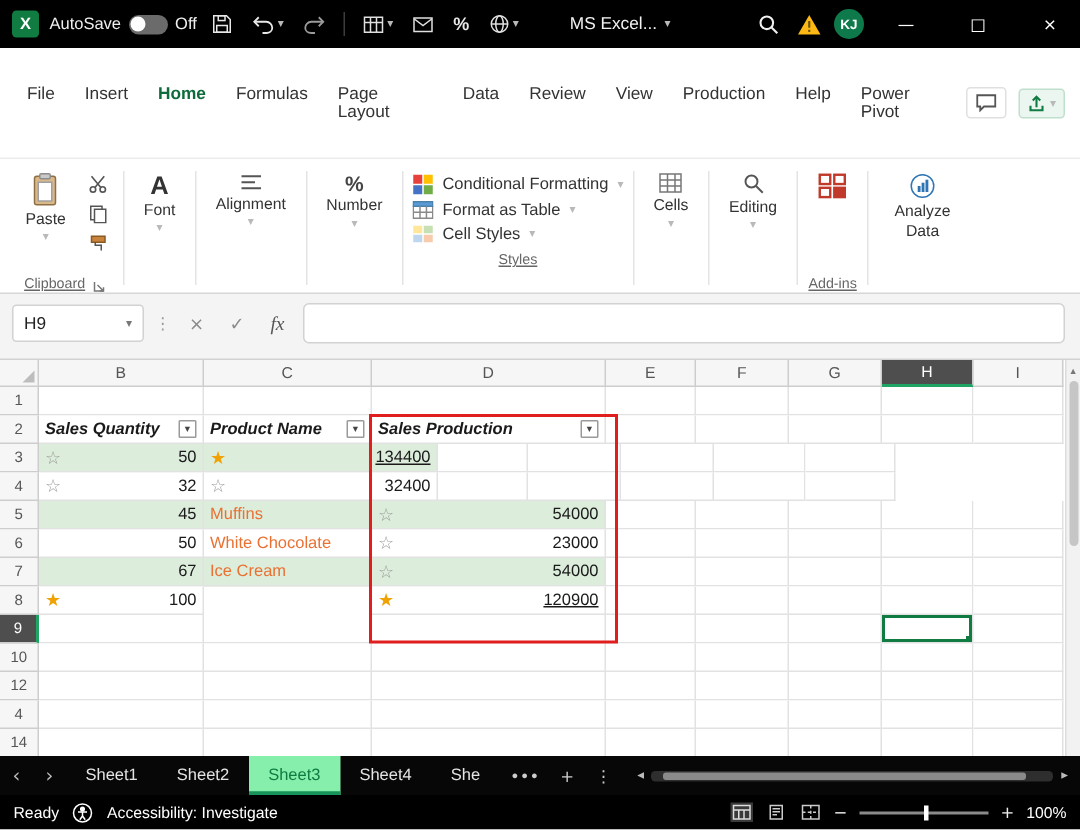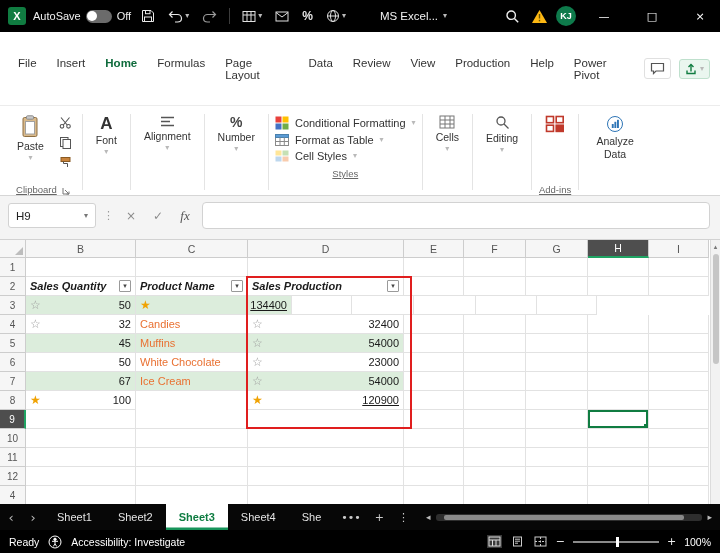--- a/index.html
+++ b/index.html
@@ -81,21 +81,21 @@
   .redbox { position:absolute; left:246px; top:36px; width:166px; height:153px; border:2px solid #E01E1E; z-index:5; pointer-events:none; }
   .vscroll { position:absolute; right:0; top:0; bottom:0; width:10px; background:#F2F2F2; border-left:1px solid #DCDCDC; }
   .vs-up { height:13px; color:#777; font-size:7px; display:flex; align-items:center; justify-content:center; font-family:"DejaVu Sans",sans-serif; }
   .vs-thumb { position:absolute; top:14px; left:2px; width:6px; height:110px; background:#C6C6C6; border-radius:3px; }
 
   
   .tabbar { flex:0 0 26px; background:#070707; display:flex; align-items:stretch; color:#ddd; }
   .tnav { width:22px; display:flex; align-items:center; justify-content:center; font-size:13px; color:#bbb; background:none; border:none; font-family:"DejaVu Sans",sans-serif; }
   .tabs { display:flex; align-items:stretch; }
   .tab { padding:0 13px; display:flex; align-items:center; font-size:11px; color:#e4e4e4; }
-  .tab.active { background:#ffffff; color:#0E7C41; font-weight:700; box-shadow:inset 0 -2.5px 0 #17945A; }
+  .tab.active { background:#86efac; color:#0E7C41; font-weight:400; box-shadow:inset 0 -2.5px 0 #17945A; }
   .tmisc { background:none; border:none; color:#ccc; padding:0 7px; font-size:11px; font-family:"DejaVu Sans",sans-serif; }
   .hscroll { flex:1; display:flex; align-items:center; gap:5px; padding:0 8px 0 10px; }
   .hs-arrow { color:#bbb; font-size:9px; background:none; border:none; font-family:"DejaVu Sans",sans-serif; }
   .hs-track { flex:1; height:7px; background:#2E2E2E; border-radius:3px; position:relative; }
   .hs-thumb { position:absolute; left:3%; top:1px; width:90%; height:5px; background:#8a8a8a; border-radius:2px; }
 
   
   .statusbar { flex:0 0 23px; background:#000; color:#fff; display:flex; align-items:center; font-size:10.5px; padding:0 9px; gap:9px; }
   .sb-right { margin-left:auto; display:flex; align-items:center; gap:8px; }
   .viewbtn { background:none; border:none; padding:1px; }
@@ -471,23 +471,20 @@
         <div class="gcell cell" style="width: 62px;"></div>
         <div class="gcell cell" style="width: 61px;"></div>
         <div class="gcell cell" style="width: 60px;"></div>
       </div>
       <div class="grow">
         <div class="gcell rowhead">4</div>
         <div class="gcell cell" style="width: 110px;">
           <span class="star outline">☆</span>
           <span class="num">32</span>
         </div>
-        <div class="gcell cell" style="width: 112px;">
-          <span class="prod">Candies</span>
-        </div>
         <div class="gcell cell" style="width: 156px;">
           <span class="star outline">☆</span>
           <span class="num">32400</span>
         </div>
         <div class="gcell cell" style="width: 60px;"></div>
         <div class="gcell cell" style="width: 62px;"></div>
         <div class="gcell cell" style="width: 62px;"></div>
         <div class="gcell cell" style="width: 61px;"></div>
         <div class="gcell cell" style="width: 60px;"></div>
       </div>
@@ -570,31 +567,20 @@
         <div class="gcell cell" style="width: 112px;"></div>
         <div class="gcell cell" style="width: 156px;"></div>
         <div class="gcell cell" style="width: 60px;"></div>
         <div class="gcell cell" style="width: 62px;"></div>
         <div class="gcell cell" style="width: 62px;"></div>
         <div class="gcell cell active" style="width: 61px;"></div>
         <div class="gcell cell" style="width: 60px;"></div>
       </div>
       <div class="grow">
         <div class="gcell rowhead">10</div>
-        <div class="gcell cell" style="width: 110px;"></div>
-        <div class="gcell cell" style="width: 112px;"></div>
-        <div class="gcell cell" style="width: 156px;"></div>
-        <div class="gcell cell" style="width: 60px;"></div>
-        <div class="gcell cell" style="width: 62px;"></div>
-        <div class="gcell cell" style="width: 62px;"></div>
-        <div class="gcell cell" style="width: 61px;"></div>
-        <div class="gcell cell" style="width: 60px;"></div>
-      </div>
-      <div class="grow">
-        <div class="gcell rowhead">11</div>
         <div class="gcell cell" style="width: 110px;"></div>
         <div class="gcell cell" style="width: 112px;"></div>
         <div class="gcell cell" style="width: 156px;"></div>
         <div class="gcell cell" style="width: 60px;"></div>
         <div class="gcell cell" style="width: 62px;"></div>
         <div class="gcell cell" style="width: 62px;"></div>
         <div class="gcell cell" style="width: 61px;"></div>
         <div class="gcell cell" style="width: 60px;"></div>
       </div>
       <div class="grow">

